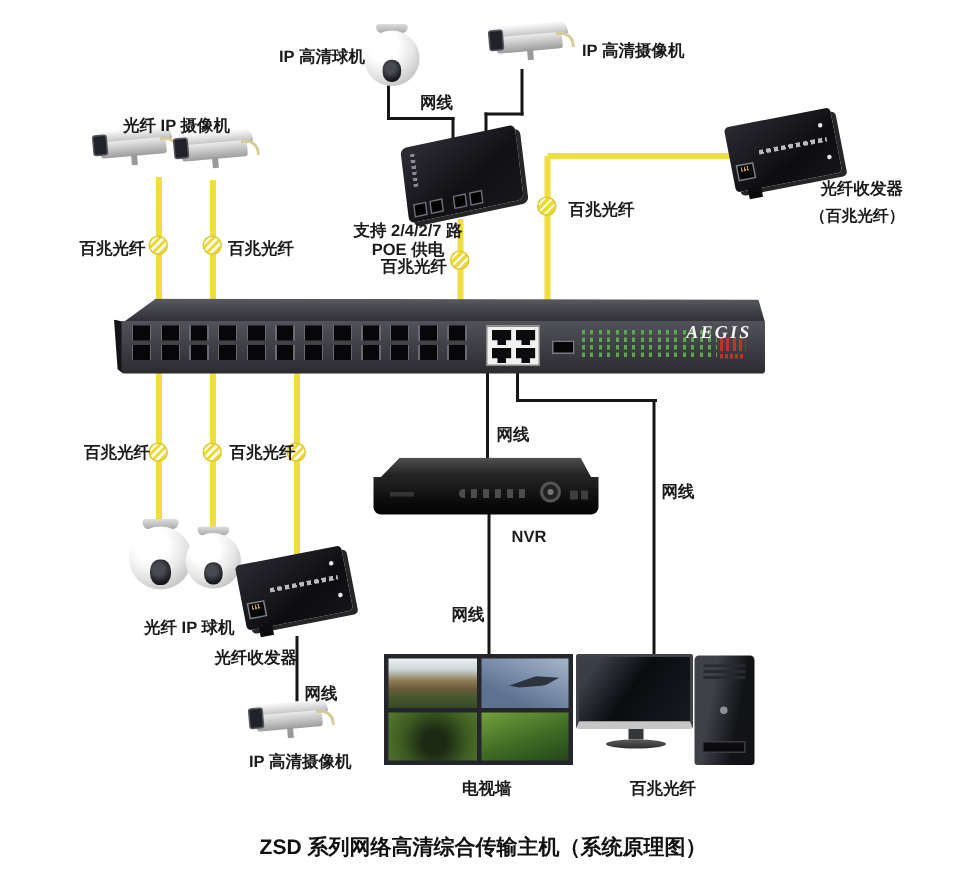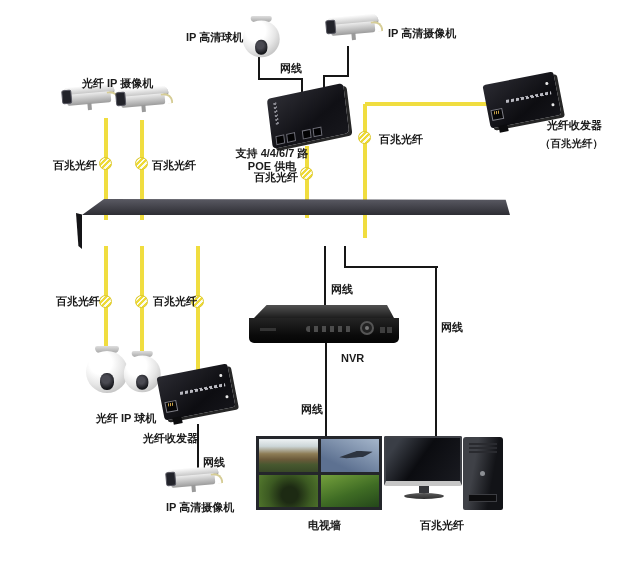--- a/index.html
+++ b/index.html
@@ -210,20 +210,40 @@
       <div class="tstripe"></div>
       <div class="tscrew" style="right:7px;top:9px;"></div>
       <div class="tscrew" style="right:5px;bottom:10px;"></div>
       <div class="tnub"></div>
     </div>
   </div>
 
   <div class="dev sw">
     <div class="sw-top"></div>
     <div class="sw-side"></div>
+    <div class="sw-face">
+      <div class="prow" style="top:3px;"></div>
+      <div class="prow" style="top:16px;"></div>
+      <div class="rjblock">
+        <div class="rj" style="left:3px;top:2px;"></div>
+        <div class="rj" style="left:19px;top:2px;"></div>
+        <div class="rj" style="left:3px;top:14px;"></div>
+        <div class="rj" style="left:19px;top:14px;"></div>
+      </div>
+      <div class="gport"></div>
+      <div class="leds">
+        <div class="lrow" style="top:0;"></div>
+        <div class="lrow" style="top:5px;"></div>
+        <div class="lrow" style="top:10px;"></div>
+        <div class="lrow" style="top:15px;"></div>
+        <div class="redblock"></div>
+        <div class="redtxt"></div>
+      </div>
+      <div class="brand">AEGIS</div>
+    </div>
   </div>
 
   <div class="dev nvr">
     <div class="ntop"></div>
     <div class="nface">
       <div class="slot"></div>
       <div class="btns"></div>
       <div class="dpad"></div>
       <div class="keys"></div>
     </div>
@@ -275,32 +295,33 @@
     <div class="pwr"></div>
     <div class="bay"></div>
   </div>
 
   <div class="lbl" style="left:82px;top:76px;">光纤 IP 摄像机</div>
   <div class="lbl" style="left:186px;top:30px;">IP 高清球机</div>
   <div class="lbl" style="left:280px;top:61px;">网线</div>
   <div class="lbl" style="left:388px;top:26px;">IP 高清摄像机</div>
   <div class="lbl r" style="left:97px;top:158px;">百兆光纤</div>
   <div class="lbl" style="left:152px;top:158px;">百兆光纤</div>
-  <div class="lbl c" style="left:272px;top:146px;">支持 4/4/6/7 路</div>
+  <div class="lbl c" style="left:272px;top:146px;">支持 2/4/2/7 路</div>
   <div class="lbl c" style="left:272px;top:159px;">POE 供电</div>
   <div class="lbl r" style="left:298px;top:170px;">百兆光纤</div>
   <div class="lbl" style="left:379px;top:132px;">百兆光纤</div>
   <div class="lbl" style="left:547px;top:118px;">光纤收发器</div>
   <div class="lbl sm" style="left:540px;top:137px;">（百兆光纤）</div>
   <div class="lbl r" style="left:100px;top:294px;">百兆光纤</div>
   <div class="lbl" style="left:153px;top:294px;">百兆光纤</div>
   <div class="lbl" style="left:331px;top:282px;">网线</div>
   <div class="lbl" style="left:441px;top:320px;">网线</div>
   <div class="lbl" style="left:341px;top:352px;">NVR</div>
   <div class="lbl" style="left:301px;top:402px;">网线</div>
   <div class="lbl" style="left:96px;top:411px;">光纤 IP 球机</div>
   <div class="lbl" style="left:143px;top:431px;">光纤收发器</div>
   <div class="lbl" style="left:203px;top:455px;">网线</div>
   <div class="lbl" style="left:166px;top:500px;">IP 高清摄像机</div>
   <div class="lbl" style="left:308px;top:518px;">电视墙</div>
   <div class="lbl" style="left:420px;top:518px;">百兆光纤</div>
 
+  <div id="title">ZSD 系列网络高清综合传输主机（系统原理图）</div>
 </div>
 
 </body></html>

